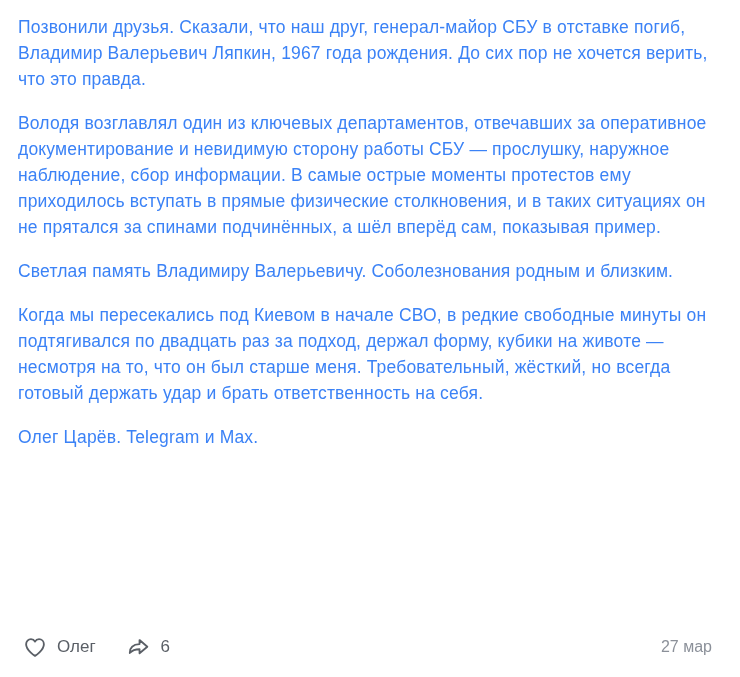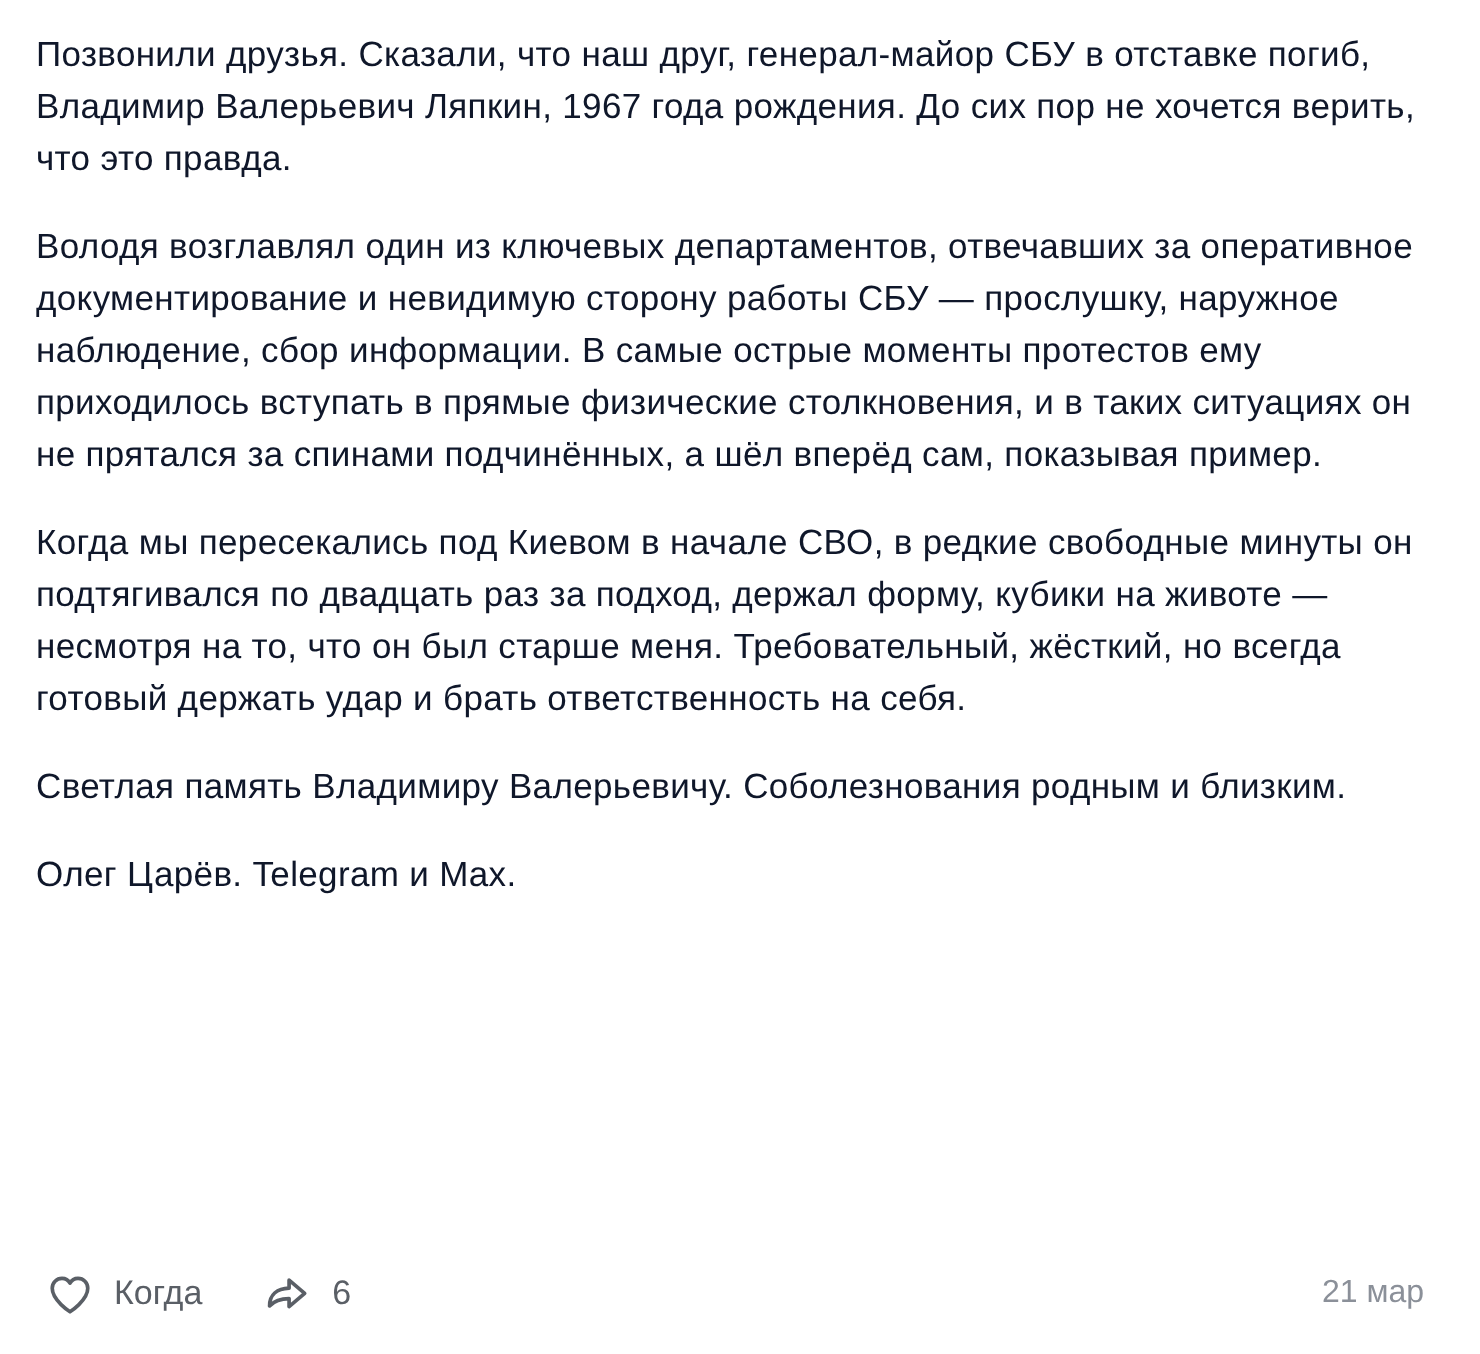--- a/index.html
+++ b/index.html
@@ -21,21 +21,21 @@
     padding: 14px 18px 0 18px;
     display: flex;
     flex-direction: column;
   }
   .post-body {
     flex: 1 1 auto;
   }
   .para {
     font-size: 17.5px;
     line-height: 26px;
-    color: #0f172a;
+    color: #3b82f6;
     margin: 0 0 18px 0;
     white-space: pre-wrap;
     letter-spacing: 0.01em;
   }
   .para.tight {
     margin-bottom: 0;
   }
   .para.signature {
     margin-bottom: 15px;
   }
@@ -80,43 +80,43 @@
   }
 </style>
 </head>
 <body>
 
 <div class="post">
 
   <div class="post-body">
     <p class="para">Позвонили друзья. Сказали, что наш друг, генерал-майор СБУ в отставке погиб, Владимир Валерьевич Ляпкин, 1967 года рождения. До сих пор не хочется верить, что это правда.</p>
     <p class="para">Володя возглавлял один из ключевых департаментов, отвечавших за оперативное документирование и невидимую сторону работы СБУ — прослушку, наружное наблюдение, сбор информации. В самые острые моменты протестов ему приходилось вступать в прямые физические столкновения, и в таких ситуациях он не прятался за спинами подчинённых, а шёл вперёд сам, показывая пример.</p>
+    <p class="para">Светлая память Владимиру Валерьевичу. Соболезнования родным и близким.</p>
     <p class="para">Когда мы пересекались под Киевом в начале СВО, в редкие свободные минуты он подтягивался по двадцать раз за подход, держал форму, кубики на животе — несмотря на то, что он был старше меня. Требовательный, жёсткий, но всегда готовый держать удар и брать ответственность на себя.</p>
-    <p class="para">Светлая память Владимиру Валерьевичу. Соболезнования родным и близким.</p>
     <p class="para signature">Олег Царёв. Telegram и Max.</p>
   </div>
 
   <div class="footer">
 
     <div class="action">
       <span class="icon">
         <svg width="26" height="26" viewBox="0 0 24 24" fill="none" stroke="#5a5f66" stroke-width="1.7" stroke-linecap="round" stroke-linejoin="round">
           <path d="M12 20.2S3.8 15 3.8 9.4c0-2.6 2-4.6 4.5-4.6 1.7 0 3 .9 3.7 2.2.7-1.3 2-2.2 3.7-2.2 2.5 0 4.5 2 4.5 4.6 0 5.6-8.2 10.8-8.2 10.8z"></path>
         </svg>
       </span>
-      <span class="label">Когда</span>
+      <span class="label">Олег</span>
     </div>
 
     <div class="action">
       <span class="icon">
         <svg width="26" height="26" viewBox="0 0 24 24" fill="none" stroke="#5a5f66" stroke-width="1.7" stroke-linecap="round" stroke-linejoin="round">
           <path d="M3.5 17.5c0-5.2 3.6-8 9-8.2V5.6l7.2 6.1-7.2 6.1v-3.7c-4 0-6.8 1-9 3.4z"></path>
         </svg>
       </span>
       <span class="label">6</span>
     </div>
 
     <div class="spacer"></div>
 
-    <div class="date">21 мар</div>
+    <div class="date">27 мар</div>
 
   </div>
 </div>
 
 </body></html>

